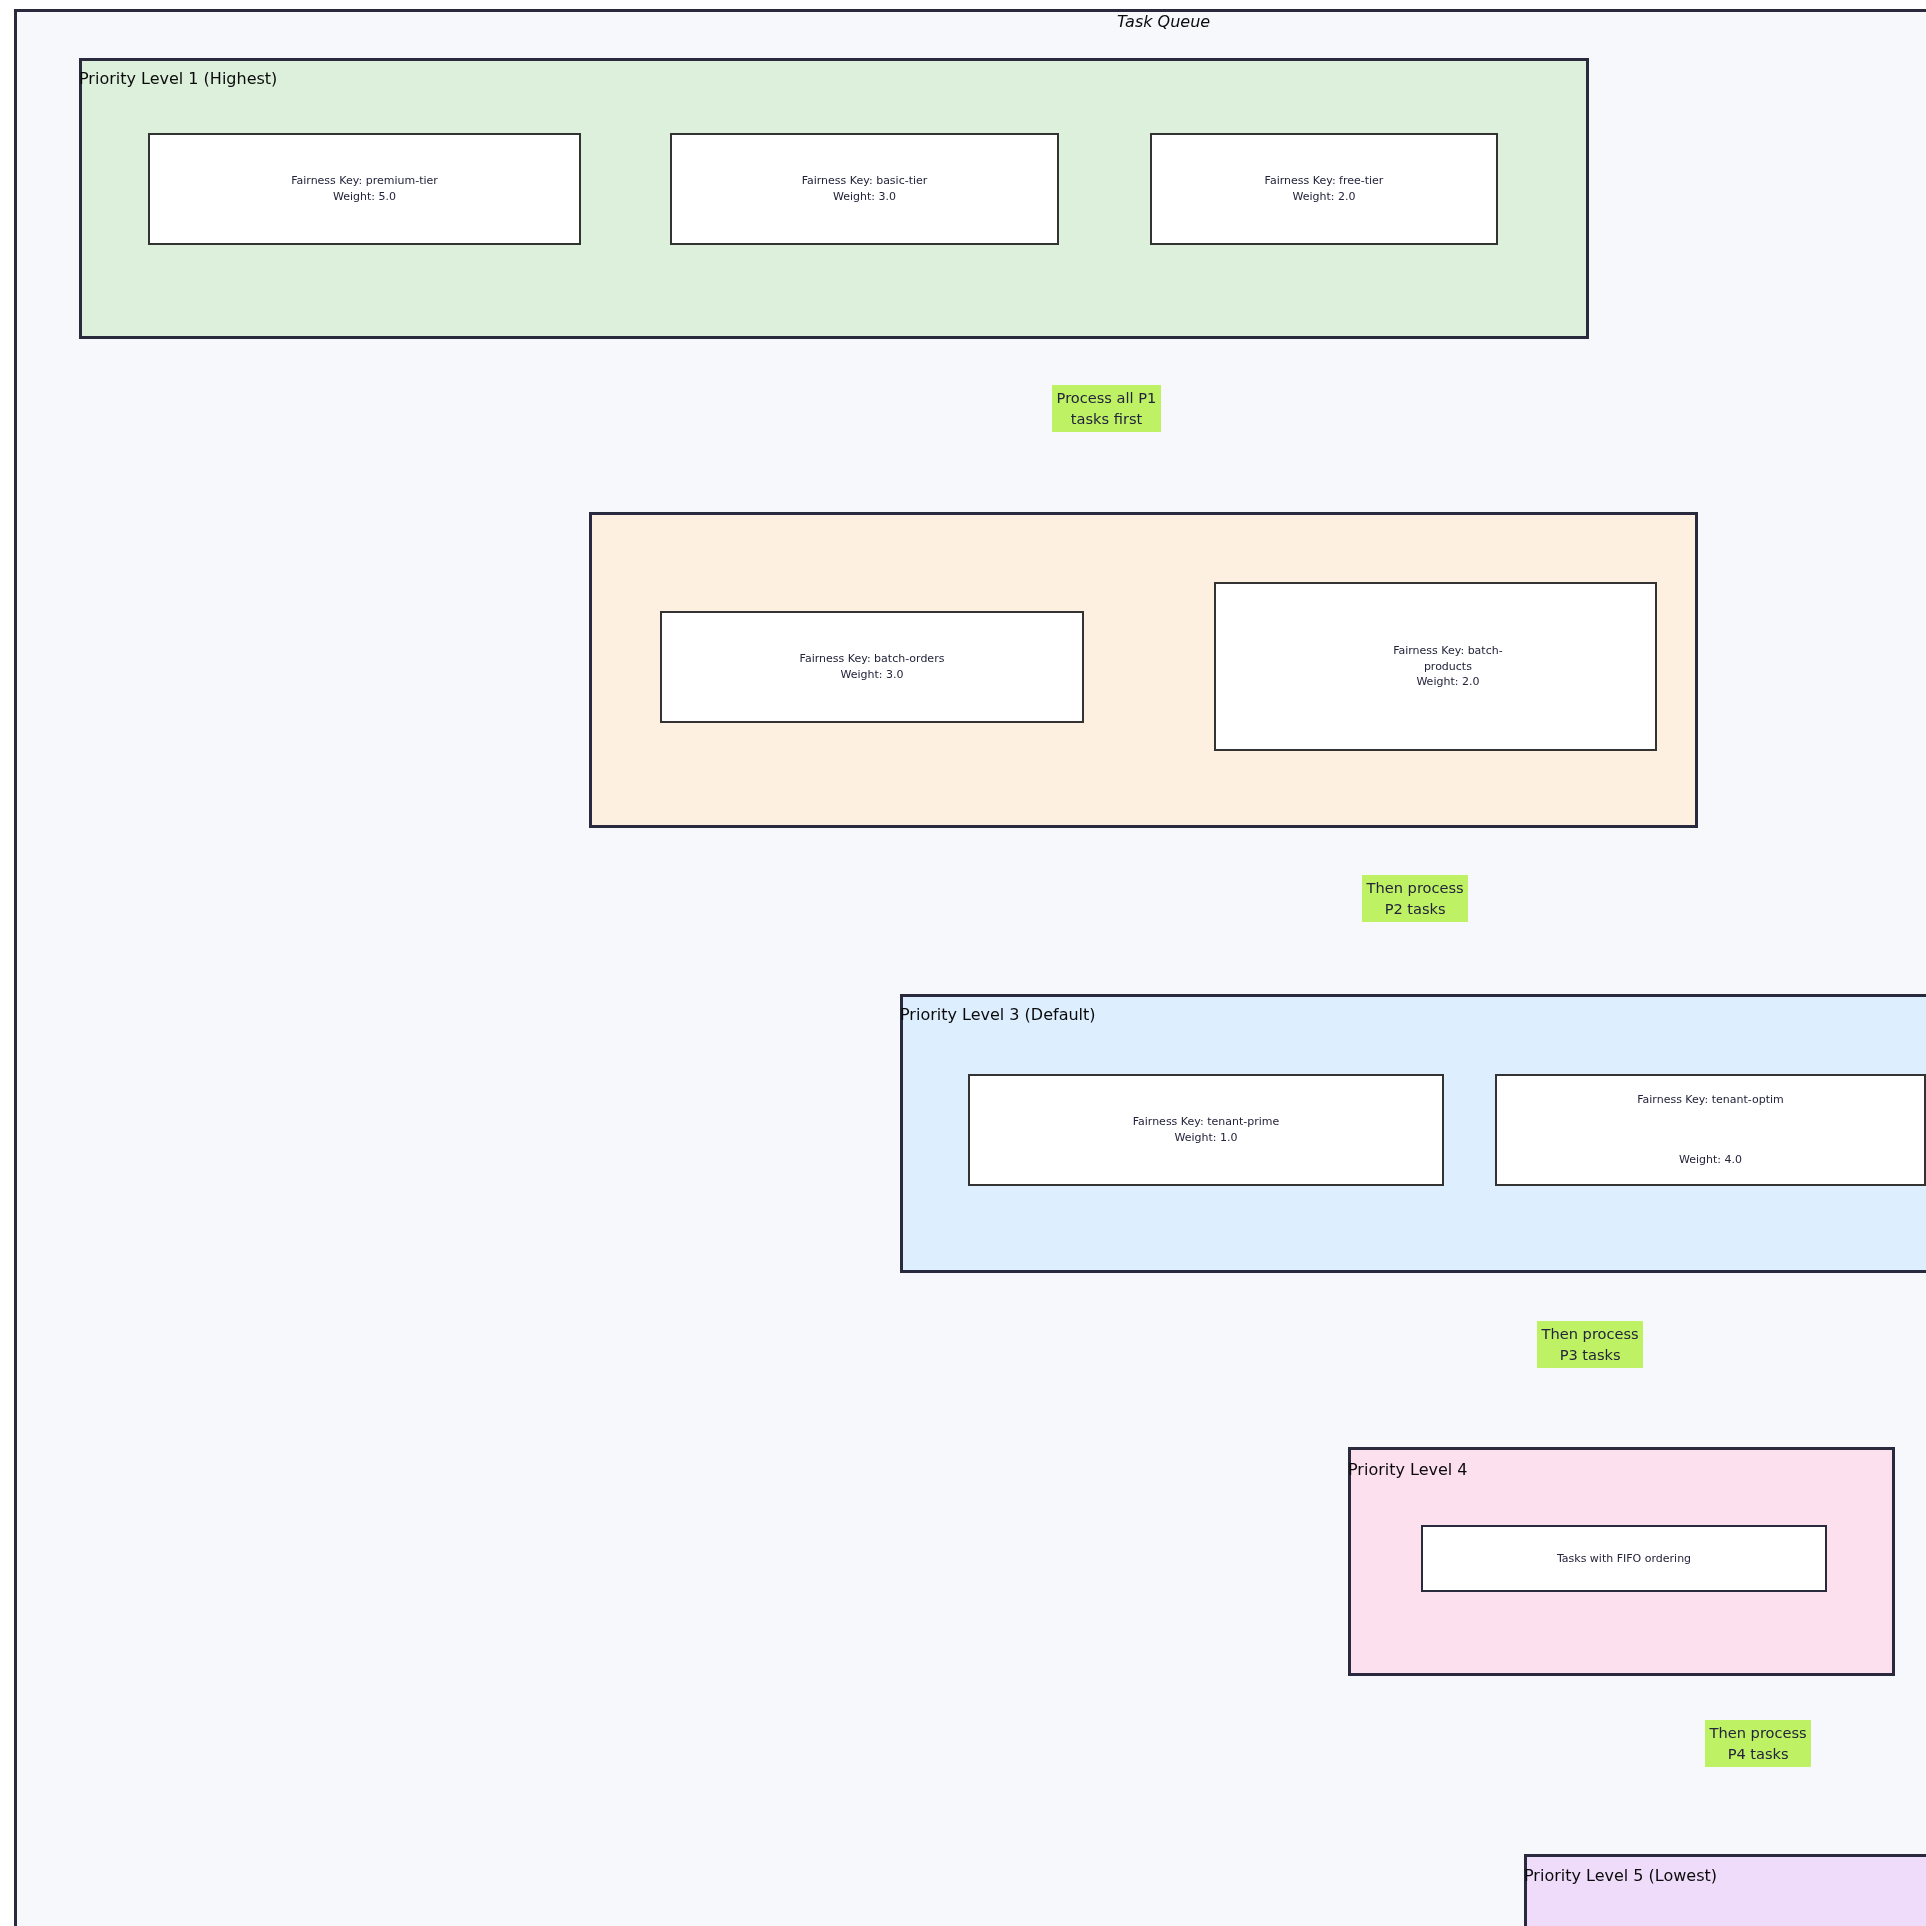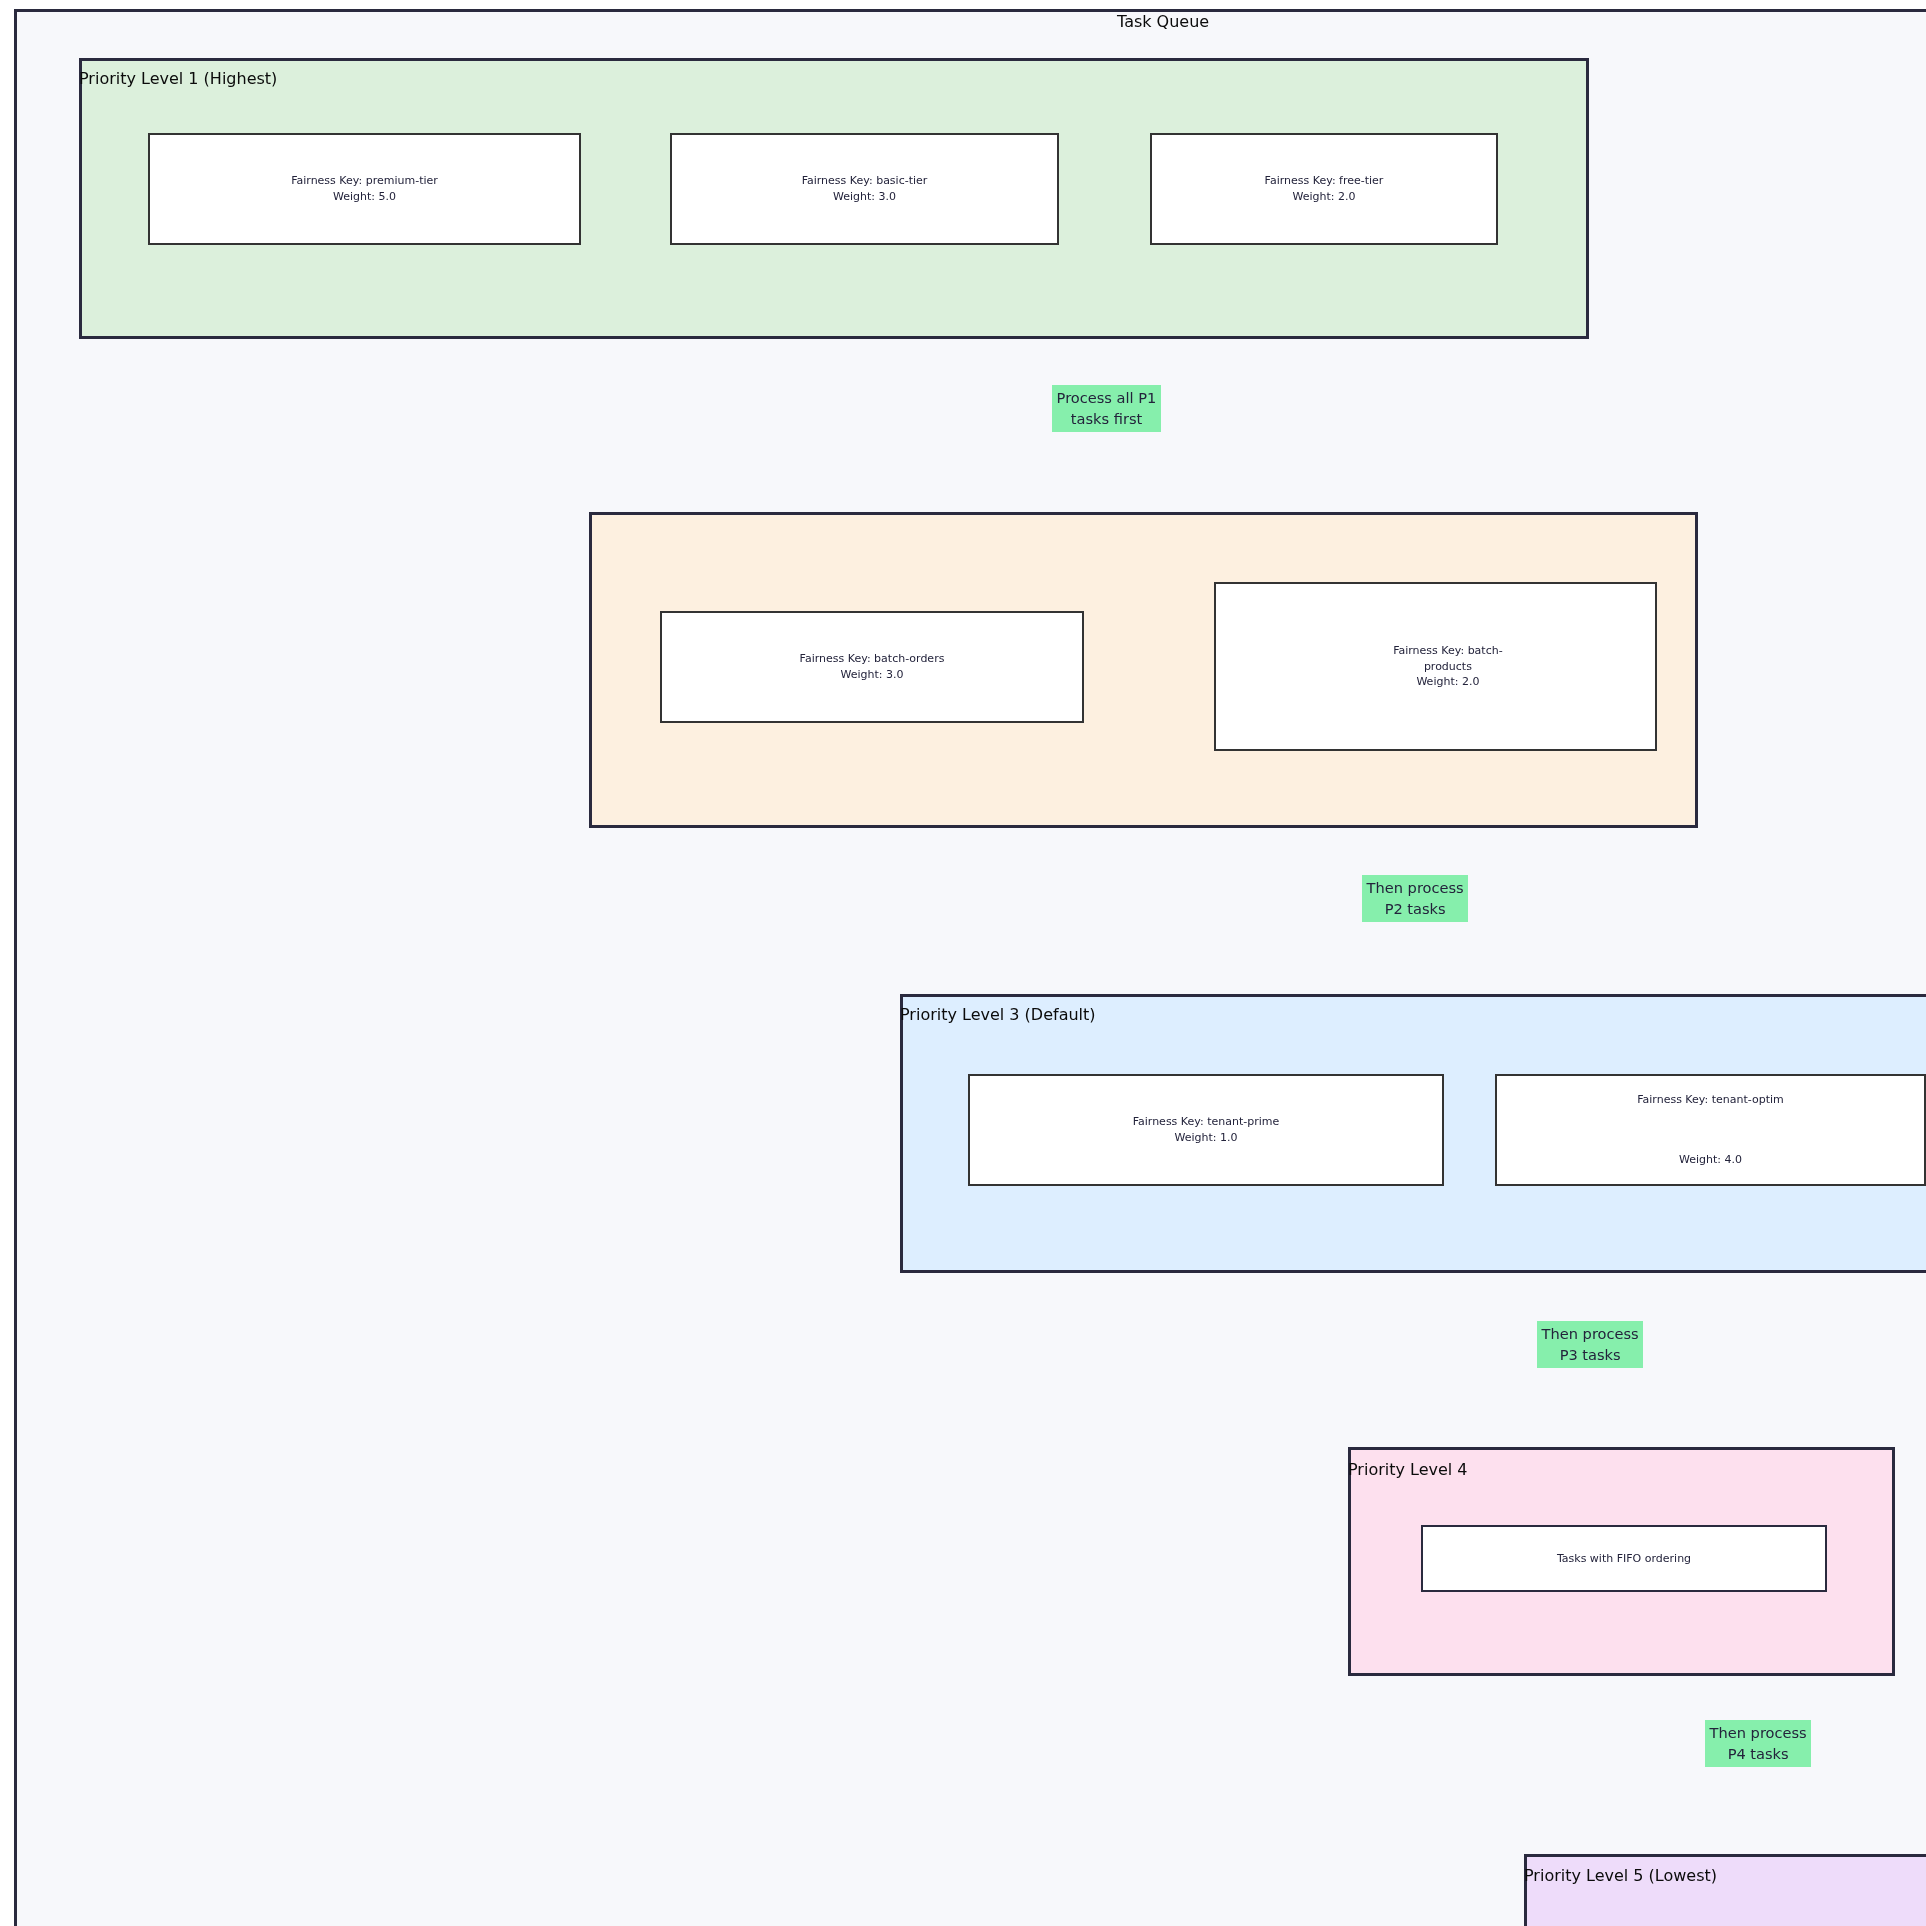--- a/index.html
+++ b/index.html
@@ -4,41 +4,41 @@
 <style>
   html,body{margin:0;padding:0;background:#ffffff;}
   #stage{position:relative;width:2377px;height:2398px;background:#ffffff;
          font-family:"DejaVu Sans","Liberation Sans",sans-serif;overflow:hidden;}
   svg#wires{position:absolute;left:0;top:0;width:2377px;height:2398px;pointer-events:none;}
   .box{position:absolute;box-sizing:border-box;}
   .shadow{position:absolute;background:#ececec;z-index:0;}
 
   
   .outer{background:#f7f8fb;border:3.5px solid #2a2a3e;z-index:1;}
-  .outer-title{position:absolute;z-index:6;color:#0b0b0b;font-size:16px;white-space:nowrap;}
+  .outer-title{position:absolute;z-index:6;color:#0b0b0b;font-size:16px;white-space:nowrap;font-style:italic;}
 
   
   .grp{border:3.5px solid #2a2a3e;z-index:2;}
   .grp-title{position:absolute;z-index:6;color:#0b0b0b;font-size:16px;white-space:nowrap;text-align:left;}
 
   .g-p1{background:#dcf0dc;}
   .g-p2{background:#fdf0e0;}
   .g-p3{background:#ddeeff;}
   .g-p4{background:#fde0ee;}
   .g-p5{background:#eedcfa;}
 
   
   .node{background:#ffffff;border:2.7px solid #333333;z-index:4;
         display:flex;flex-direction:column;align-items:center;justify-content:center;
         color:#23233b;font-size:11px;line-height:1.42;text-align:center;padding:0 6.2px;}
   .node.navy{border-color:#2a2a3e;}
   .node span{display:block;}
 
   
-  .elabel{position:absolute;z-index:5;background:#86efac;color:#23233b;font-size:14.6px;
+  .elabel{position:absolute;z-index:5;background:#bef264;color:#23233b;font-size:14.6px;
           line-height:1.45;text-align:center;padding:2.3px 4.6px;white-space:nowrap;}
 </style>
 </head>
 <body>
 
 <div id="stage">
 
   <div class="shadow" style="left:83px;top:339px;width:1518px;height:11.6px;"></div>
   <div class="shadow" style="left:605px;top:826px;width:1117px;height:11.6px;"></div>
   <div class="shadow" style="left:917px;top:1273px;width:1090px;height:11.6px;"></div>

